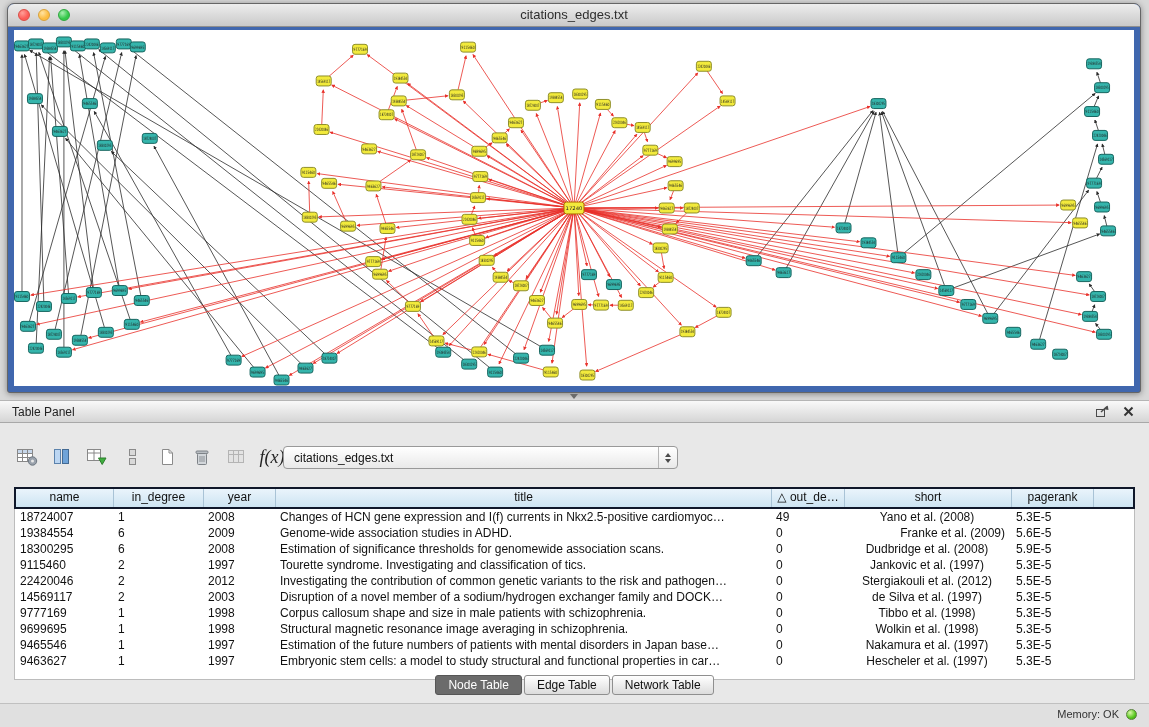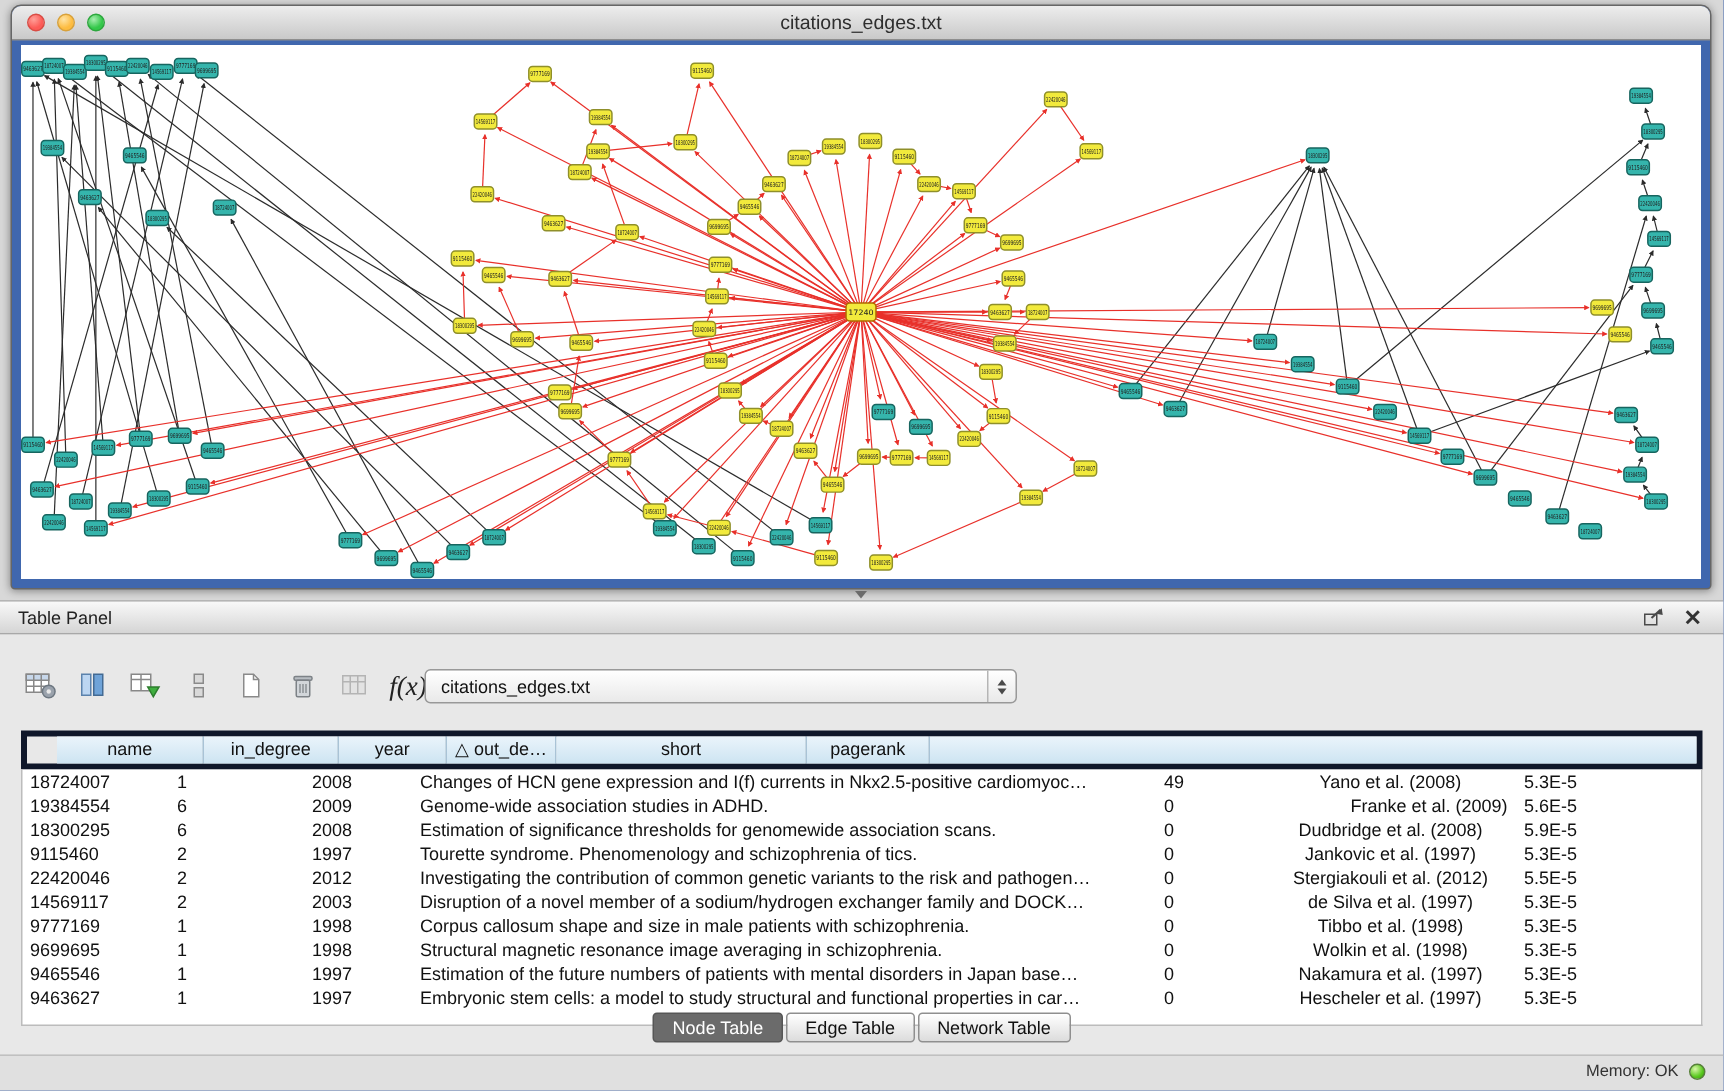--- a/index.html
+++ b/index.html
@@ -38,21 +38,21 @@
   .fx{font-family:"Liberation Serif",serif;font-style:italic;font-size:18px;color:#222;}
 
   .combo{position:absolute;left:283px;top:23px;width:395px;height:23px;border:1px solid #999;border-radius:4px;
     background:linear-gradient(#ffffff,#e9e9e9);display:flex;align-items:center;box-sizing:border-box;box-shadow:inset 0 1px 0 #fff;}
   .combo .val{flex:1;font-size:12px;padding-left:10px;color:#111;white-space:nowrap;overflow:hidden;}
   .combo .arrows{width:18px;align-self:stretch;border-left:1px solid #b5b5b5;display:flex;flex-direction:column;align-items:center;justify-content:center;gap:2px;}
   .arr-up{width:0;height:0;border-left:3.5px solid transparent;border-right:3.5px solid transparent;border-bottom:4px solid #4a4a4a;}
   .arr-down{width:0;height:0;border-left:3.5px solid transparent;border-right:3.5px solid transparent;border-top:4px solid #4a4a4a;}
 
   .table{position:absolute;left:14px;top:64px;width:1121px;}
-  .thead{display:flex;border:4px solid #0f172a;box-sizing:border-box;padding-left:20px;}
+  .thead{display:flex;border:2px solid #0f172a;box-sizing:border-box;}
   .th{box-sizing:border-box;height:18px;line-height:17px;text-align:center;font-size:12px;color:#111;
     border-right:1px solid #a9c3d6;overflow:hidden;white-space:nowrap;background:linear-gradient(#eaf4fb,#cde4f2);}
   .th.fill{flex:1;border-right:none;}
   .tbody{background:#fff;border:1px solid #bcbcbc;border-top:none;height:171px;overflow:hidden;box-sizing:border-box;}
   .tr{display:flex;height:16px;line-height:16px;}
   .td{box-sizing:border-box;padding:0 5px;font-size:12px;color:#111;white-space:nowrap;overflow:hidden;border-right:1px solid transparent;}
 
   .tabbar{position:absolute;left:0;right:0;top:252px;height:22px;display:flex;justify-content:center;gap:2px;}
   .tab{height:20px;line-height:18px;padding:0 12px;border:1px solid #8f8f8f;border-radius:3px;
     background:linear-gradient(#ffffff,#dcdcdc);font-size:12px;color:#111;box-sizing:border-box;}
@@ -860,20 +860,21 @@
         <span class="arr-up"></span>
           <span class="arr-down"></span>
       </span>
     </div>
 
     <div class="table">
       <div class="thead" id="thead">
           <div class="th" style="width: 98px;">name</div>
           <div class="th" style="width: 90px;">in_degree</div>
           <div class="th" style="width: 72px;">year</div>
+          <div class="th" style="width: 496px;">title</div>
           <div class="th" style="width: 73px;">△ out_de…</div>
           <div class="th" style="width: 167px;">short</div>
           <div class="th" style="width: 82px;">pagerank</div>
           <div class="th fill"></div>
         </div>
       <div class="tbody" id="tbody">
           <div class="tr">
             <div class="td" style="width: 98px; text-align: left;">18724007</div>
             <div class="td" style="width: 90px; text-align: left;">1</div>
             <div class="td" style="width: 72px; text-align: left;">2008</div>
@@ -897,21 +898,21 @@
             <div class="td" style="width: 72px; text-align: left;">2008</div>
             <div class="td" style="width: 496px; text-align: left;">Estimation of significance thresholds for genomewide association scans.</div>
             <div class="td" style="width: 73px; text-align: left;">0</div>
             <div class="td" style="width: 167px; text-align: center;">Dudbridge et al. (2008)</div>
             <div class="td" style="width: 82px; text-align: left;">5.9E-5</div>
           </div>
           <div class="tr">
             <div class="td" style="width: 98px; text-align: left;">9115460</div>
             <div class="td" style="width: 90px; text-align: left;">2</div>
             <div class="td" style="width: 72px; text-align: left;">1997</div>
-            <div class="td" style="width: 496px; text-align: left;">Tourette syndrome. Phenomenology and schizophrenia of tics.</div>
+            <div class="td" style="width: 496px; text-align: left;">Tourette syndrome. Investigating and classification of tics.</div>
             <div class="td" style="width: 73px; text-align: left;">0</div>
             <div class="td" style="width: 167px; text-align: center;">Jankovic et al. (1997)</div>
             <div class="td" style="width: 82px; text-align: left;">5.3E-5</div>
           </div>
           <div class="tr">
             <div class="td" style="width: 98px; text-align: left;">22420046</div>
             <div class="td" style="width: 90px; text-align: left;">2</div>
             <div class="td" style="width: 72px; text-align: left;">2012</div>
             <div class="td" style="width: 496px; text-align: left;">Investigating the contribution of common genetic variants to the risk and pathogen…</div>
             <div class="td" style="width: 73px; text-align: left;">0</div>

